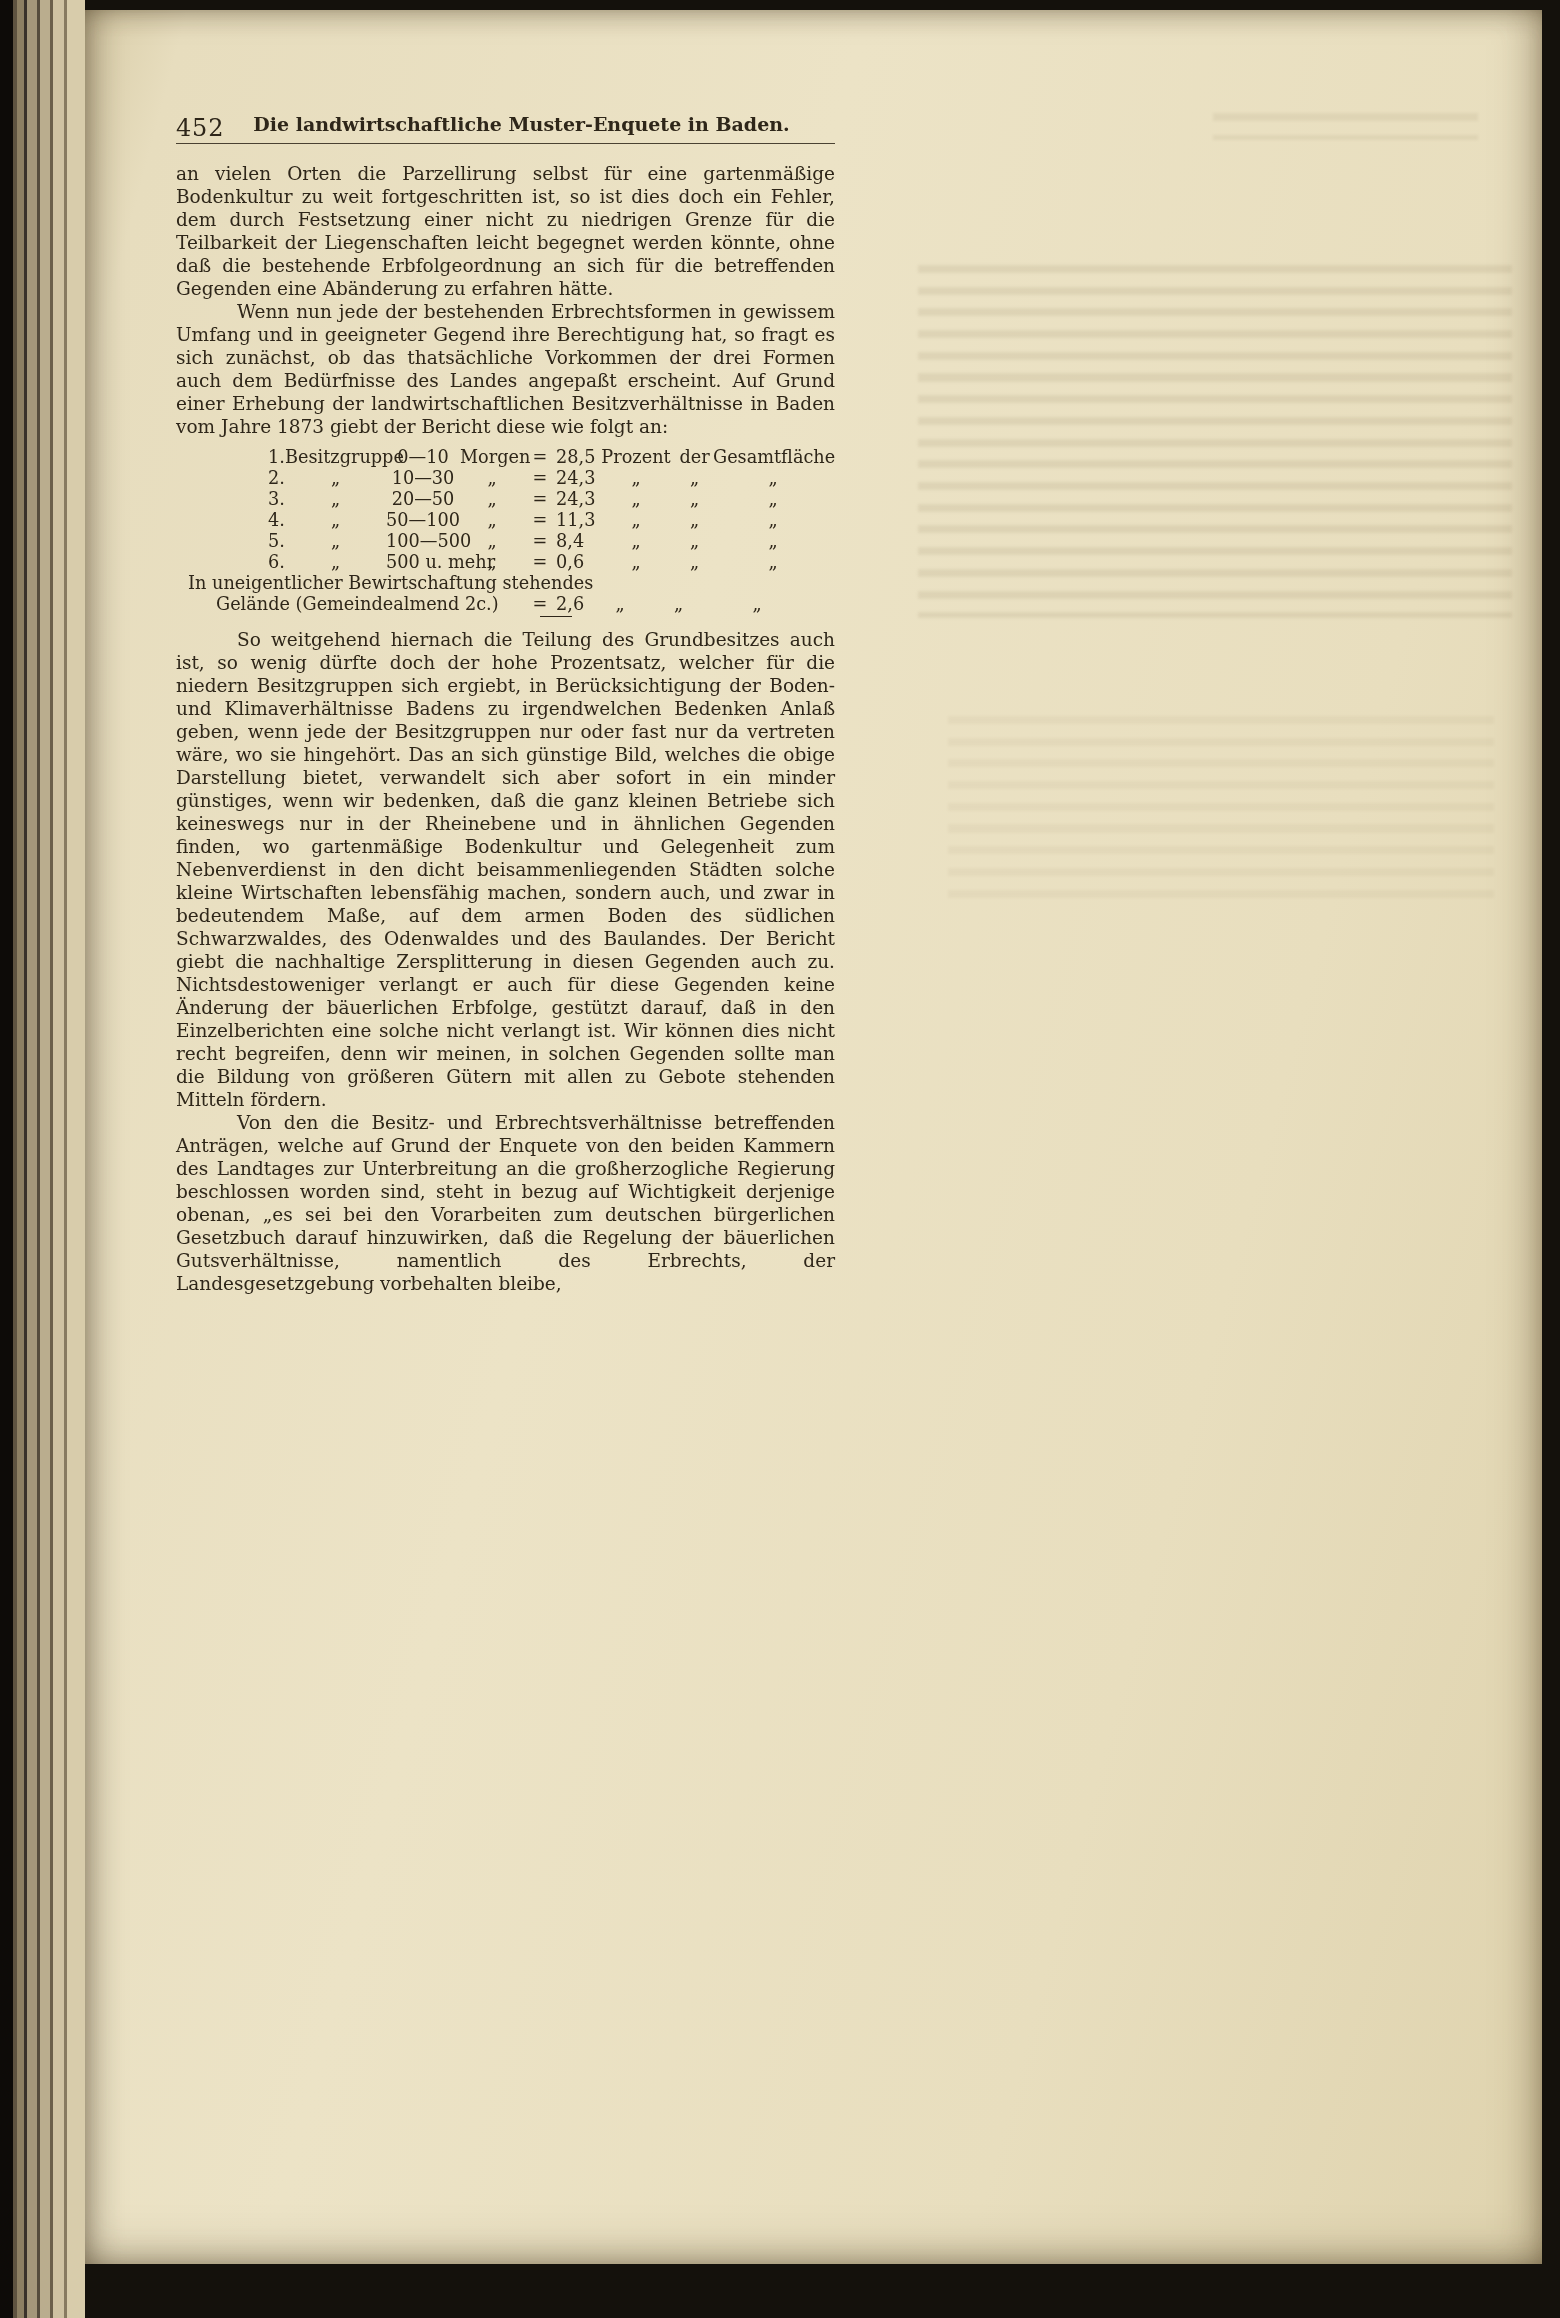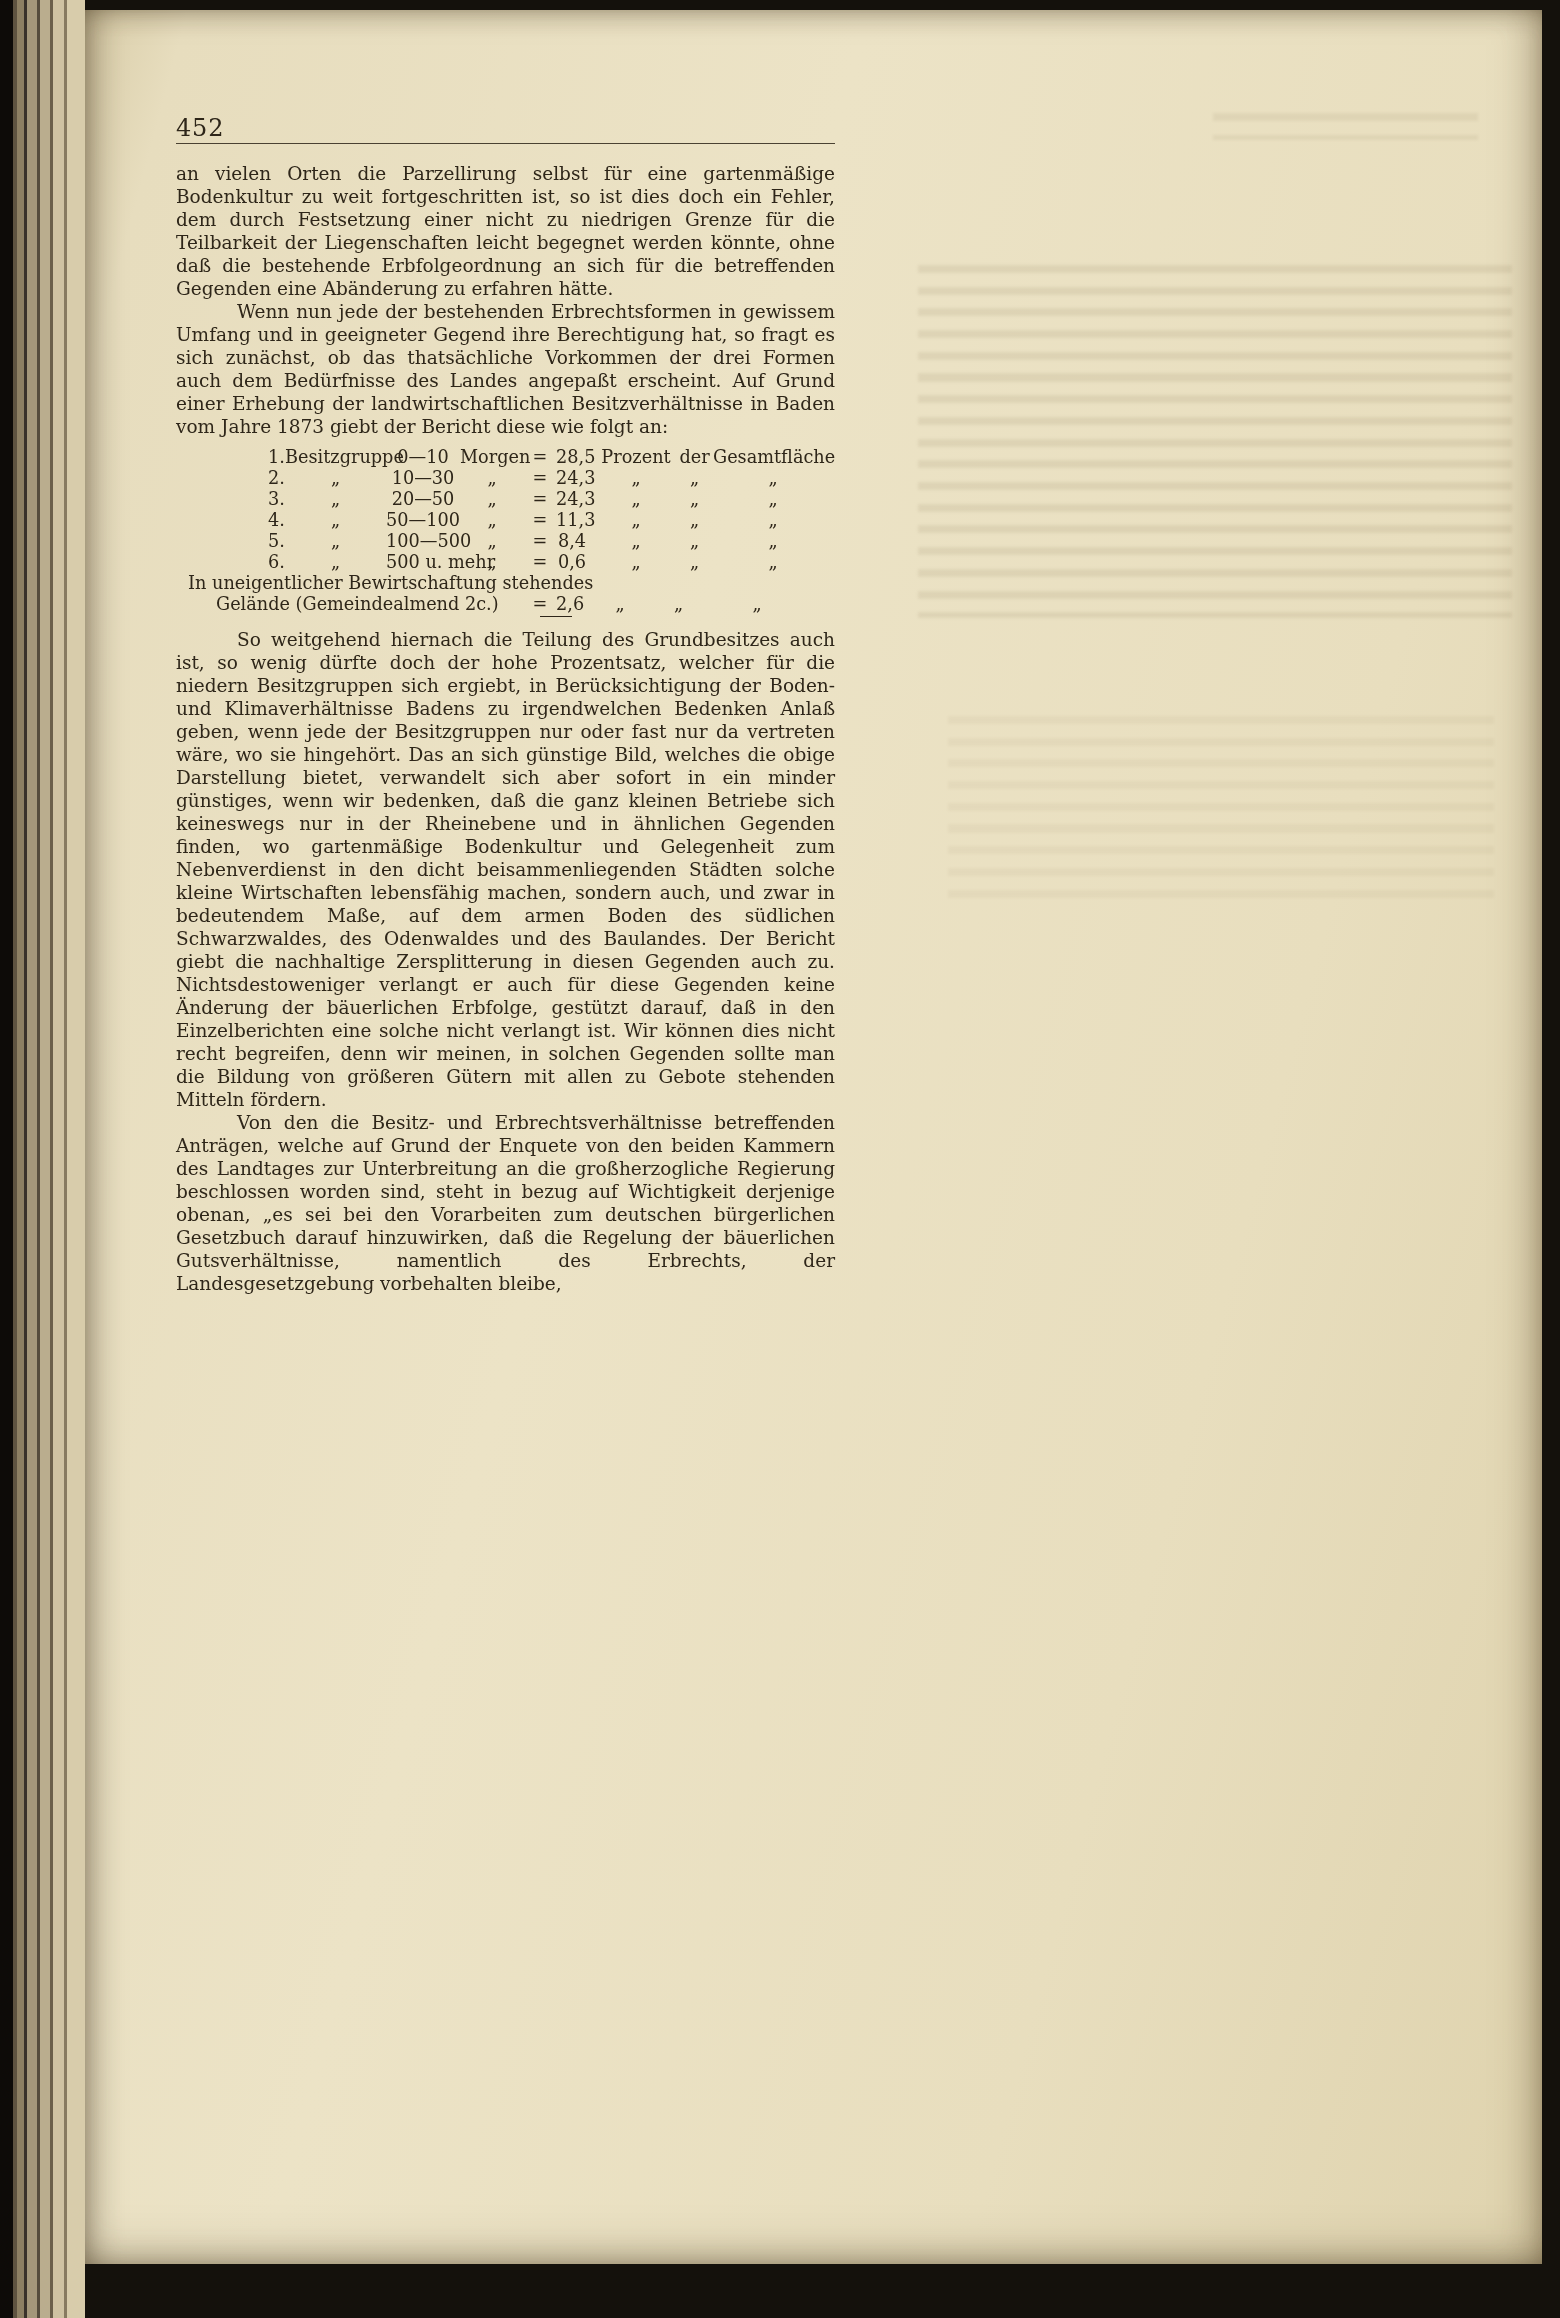--- a/index.html
+++ b/index.html
@@ -102,21 +102,21 @@
     font-size:17.7px;
     line-height:21px;
   }
   .trow{display:flex;white-space:nowrap;align-items:baseline;}
   .t-ind{width:80px;flex:none;}
   .c-num{width:29px;flex:none;text-align:right;}
   .c-group{width:101px;flex:none;text-align:center;}
   .c-range{width:74px;flex:none;text-align:center;}
   .c-unit{width:64px;flex:none;text-align:center;}
   .c-eq{width:32px;flex:none;text-align:center;}
-  .c-val{width:32px;flex:none;text-align:center;}
+  .c-val{width:32px;flex:none;text-align:left;}
   .c-p1{width:80px;flex:none;text-align:center;margin-left:8px;}
   .c-p2{width:37px;flex:none;text-align:center;}
   .c-p3{width:120px;flex:none;text-align:center;}
   .c-flabel{width:348px;flex:none;padding-left:12px;}
   .c-flabel2{width:348px;flex:none;padding-left:40px;}
   .c-val-sum{
     width:32px;flex:none;text-align:right;
     border-bottom:1.3px solid var(--ink);
     margin-left:-16px;padding-left:16px;padding-bottom:0.8px;
   }
@@ -130,20 +130,21 @@
 
   <div class="page">
     <div class="ghost ghost-a"></div>
     <div class="ghost ghost-b"></div>
     <div class="ghost ghost-c"></div>
 
     <div class="content">
 
       <div class="header-row">
         <span class="page-number">452</span>
+        <div class="running-title">Die landwirtschaftliche Muster-Enquete in Baden.</div>
       </div>
       <hr class="header-rule">
 
       <p class="body-par">an vielen Orten die Parzellirung selbst für eine gartenmäßige Bodenkultur zu weit fortgeschritten ist, so ist dies doch ein Fehler, dem durch Festsetzung einer nicht zu niedrigen Grenze für die Teilbarkeit der Liegenschaften leicht begegnet werden könnte, ohne daß die bestehende Erbfolgeordnung an sich für die betreffenden Gegenden eine Abänderung zu erfahren hätte.</p>
       <p class="body-par indent">Wenn nun jede der bestehenden Erbrechtsformen in gewissem Umfang und in geeigneter Gegend ihre Berechtigung hat, so fragt es sich zunächst, ob das thatsächliche Vorkommen der drei Formen auch dem Bedürfnisse des Landes angepaßt erscheint. Auf Grund einer Erhebung der landwirtschaftlichen Besitzverhältnisse in Baden vom Jahre 1873 giebt der Bericht diese wie folgt an:</p>
 
       <div class="table-block">
 
         <div class="trow">
           <span class="t-ind"></span>

